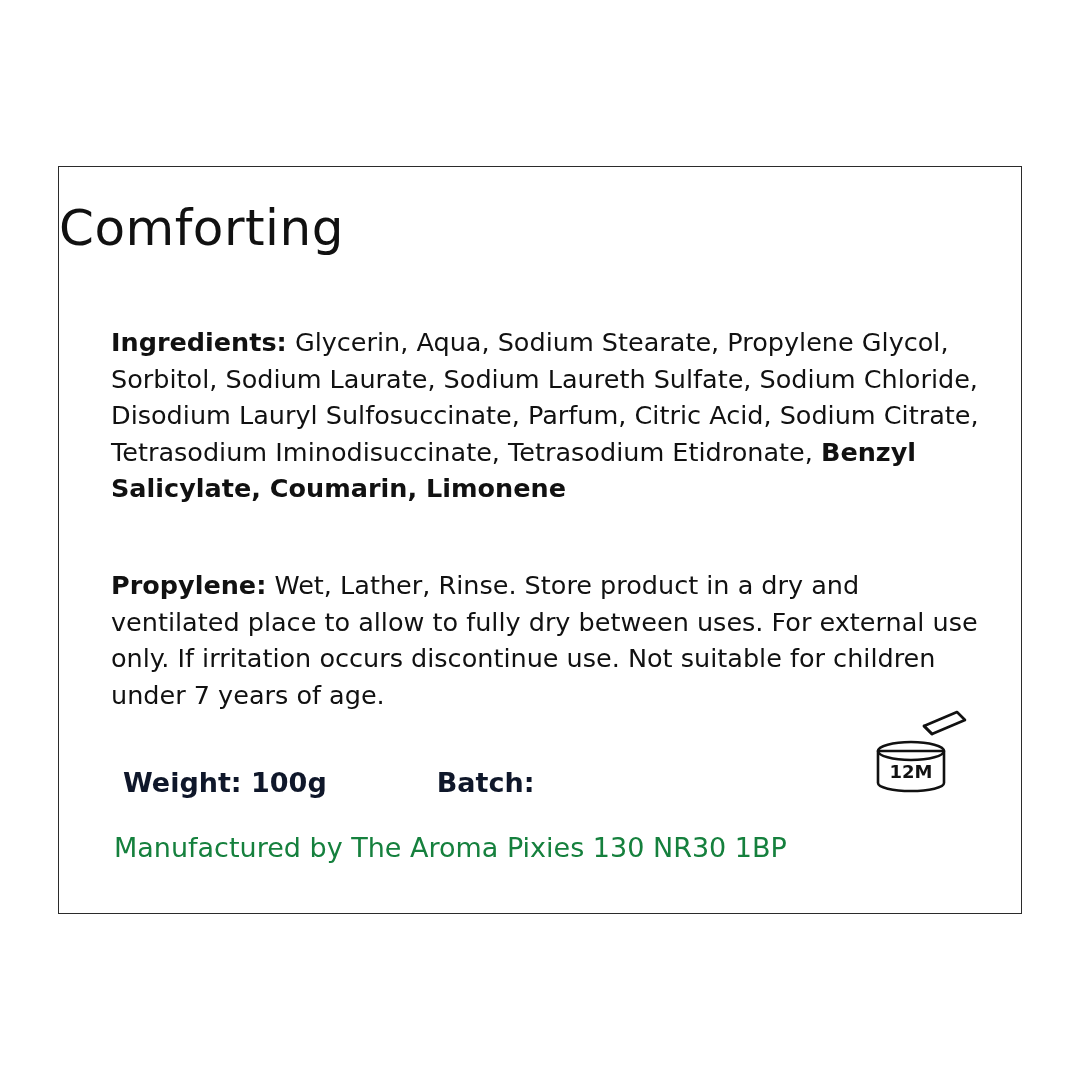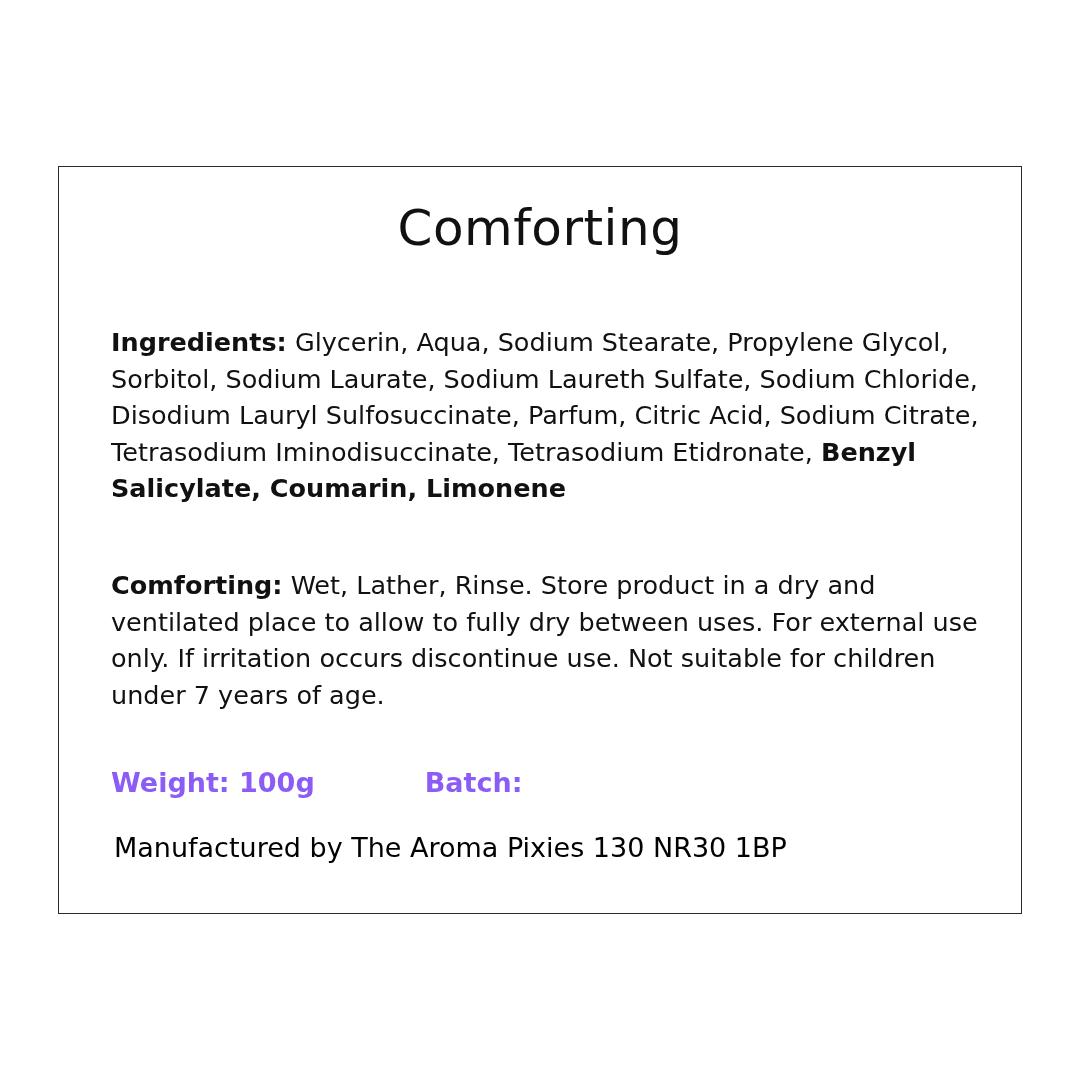--- a/index.html
+++ b/index.html
@@ -22,21 +22,20 @@
     height: 748px;
     border: 1px solid #2b2b2b;
     background: #ffffff;
     box-sizing: border-box;
   }
   .title {
     position: absolute;
     left: 0;
     top: 32px;
     width: 100%;
-    text-align: center;
     font-size: 50px;
     font-weight: 400;
     letter-spacing: 0.5px;
     color: #111111;
   }
   .body-block {
     position: absolute;
     left: 52px;
     right: 40px;
     font-size: 25.5px;
@@ -51,40 +50,40 @@
   }
   .lead {
     font-weight: 700;
     margin-top: 9px;
   }
   .allergens {
     font-weight: 700;
   }
   .meta-row {
     position: absolute;
-    left: 52px;
+    left: 64px;
     top: 600px;
     font-size: 27px;
     font-weight: 700;
-    color: #8b5cf6;
+    color: #0f172a;
   }
   .meta-weight {
     display: inline-block;
   }
   .meta-batch {
     display: inline-block;
     margin-left: 110px;
   }
   .manufactured {
     position: absolute;
     left: 55px;
     top: 665px;
     font-size: 27px;
     font-weight: 400;
-    color: #000000;
+    color: #15803d;
   }
   .pao-icon {
     position: absolute;
     right: 52px;
     top: 540px;
     width: 105px;
     height: 95px;
   }
   .pao-icon svg {
     display: block;
@@ -95,23 +94,34 @@
 
 <div class="label-card">
 
   <div class="title">Comforting</div>
 
   <div class="body-block ingredients">
     <span class="lead">Ingredients:</span><span> Glycerin, Aqua, Sodium Stearate, Propylene Glycol, Sorbitol, Sodium Laurate, Sodium Laureth Sulfate, Sodium Chloride, Disodium Lauryl Sulfosuccinate, Parfum, Citric Acid, Sodium Citrate, Tetrasodium Iminodisuccinate, Tetrasodium Etidronate, </span><span class="allergens">Benzyl Salicylate, Coumarin, Limonene</span>
   </div>
 
   <div class="body-block directions">
-    <span class="lead">Comforting:</span><span> Wet, Lather, Rinse. Store product in a dry and ventilated place to allow to fully dry between uses. For external use only. If irritation occurs discontinue use. Not suitable for children under 7 years of age.</span>
+    <span class="lead">Propylene:</span><span> Wet, Lather, Rinse. Store product in a dry and ventilated place to allow to fully dry between uses. For external use only. If irritation occurs discontinue use. Not suitable for children under 7 years of age.</span>
   </div>
 
   <div class="meta-row">
     <span class="meta-weight">Weight: 100g</span><span class="meta-batch">Batch:</span>
   </div>
 
   <div class="manufactured">Manufactured by The Aroma Pixies 130 NR30 1BP</div>
 
+  <div class="pao-icon">
+    <svg width="105" height="95" viewBox="0 0 105 95" fill="none" xmlns="http://www.w3.org/2000/svg">
+      <g stroke="#111111" stroke-width="2.6" stroke-linejoin="round" stroke-linecap="round">
+        <path d="M60 19 L93 5 L101 13 L68 27 Z"></path>
+        <path d="M60 19 L68 27"></path>
+        <path d="M14 44 h66 v32 a33 8 0 0 1 -66 0 z" fill="none"></path>
+        <ellipse cx="47" cy="44" rx="33" ry="9" fill="none"></ellipse>
+      </g>
+      <text x="47" y="71" font-family="DejaVu Sans, Liberation Sans, sans-serif" font-size="18" font-weight="700" fill="#111111" text-anchor="middle">12M</text>
+    </svg>
+  </div>
 
 </div>
 
 </body></html>

